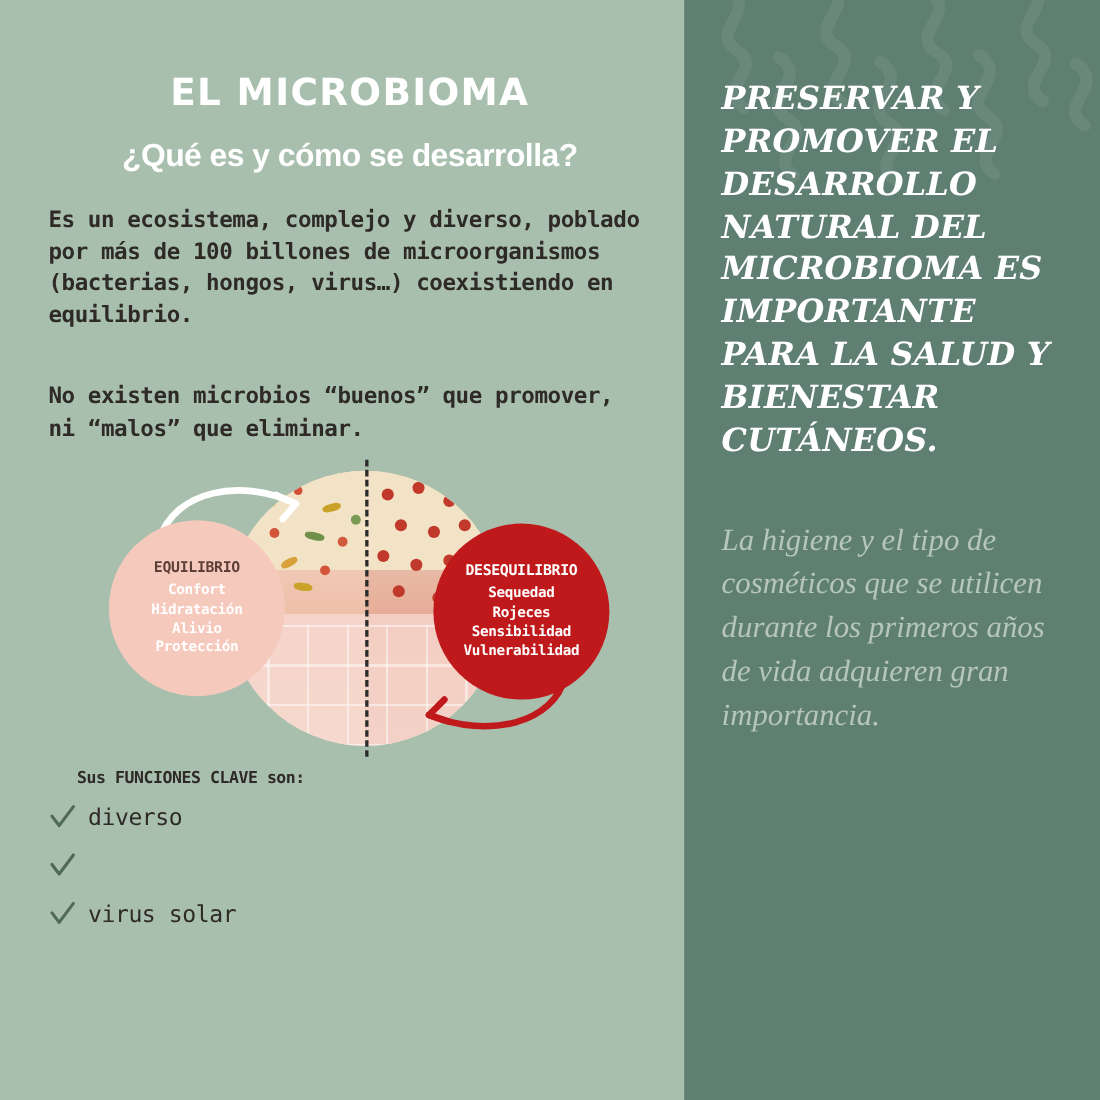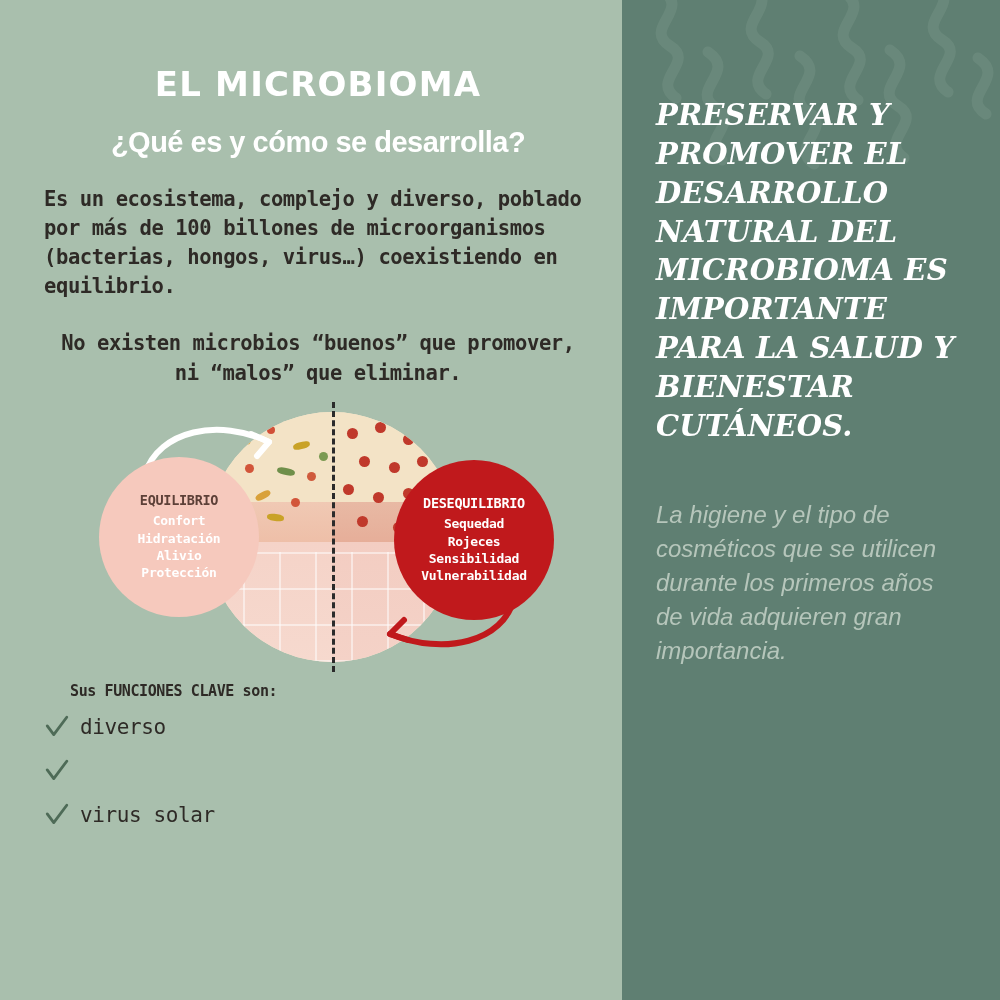--- a/index.html
+++ b/index.html
@@ -48,21 +48,21 @@
   }
   .para {
     font-family: "DejaVu Sans Mono", monospace;
     font-weight: bold;
     font-size: 20.5px;
     line-height: 1.42;
     color: #2e2a26;
     margin: 26px 0 0 0;
     letter-spacing: -0.4px;
   }
-  .para.p2 { margin-top: 28px; text-align: center; }
+  .para.p2 { margin-top: 44px; }
   .para.p3 { color: #ffffff; margin-top: 28px; }
 
   
   .diagram {
     position: relative;
     width: 560px;
     height: 270px;
     margin-top: 14px;
   }
   .skin-circle {
@@ -189,21 +189,21 @@
     letter-spacing: -0.4px;
   }
 
   
   .right-panel {
     position: relative;
     width: 378px;
     height: 1000px;
     background: #5f7f72;
     box-sizing: border-box;
-    padding: 96px 34px 0 34px;
+    padding: 70px 34px 0 34px;
     overflow: hidden;
   }
   .squiggles {
     position: absolute;
     top: 0; left: 0;
     width: 378px;
     height: 170px;
     opacity: 0.35;
   }
   .right-headline {
@@ -212,23 +212,23 @@
     font-weight: bold;
     font-style: italic;
     font-size: 29px;
     line-height: 1.34;
     color: #ffffff;
     letter-spacing: 0.2px;
     margin: 0;
   }
   .right-body {
     position: relative;
-    font-family: Liberation Sans, sans-serif;
+    font-family: Liberation Serif, serif;
     font-style: italic;
-    font-size: 24px;
+    font-size: 28px;
     line-height: 1.42;
     color: #b6c6bb;
     margin: 52px 0 0 0;
   }
 </style>
 </head>
 <body>
 
 <div class="poster">
 

